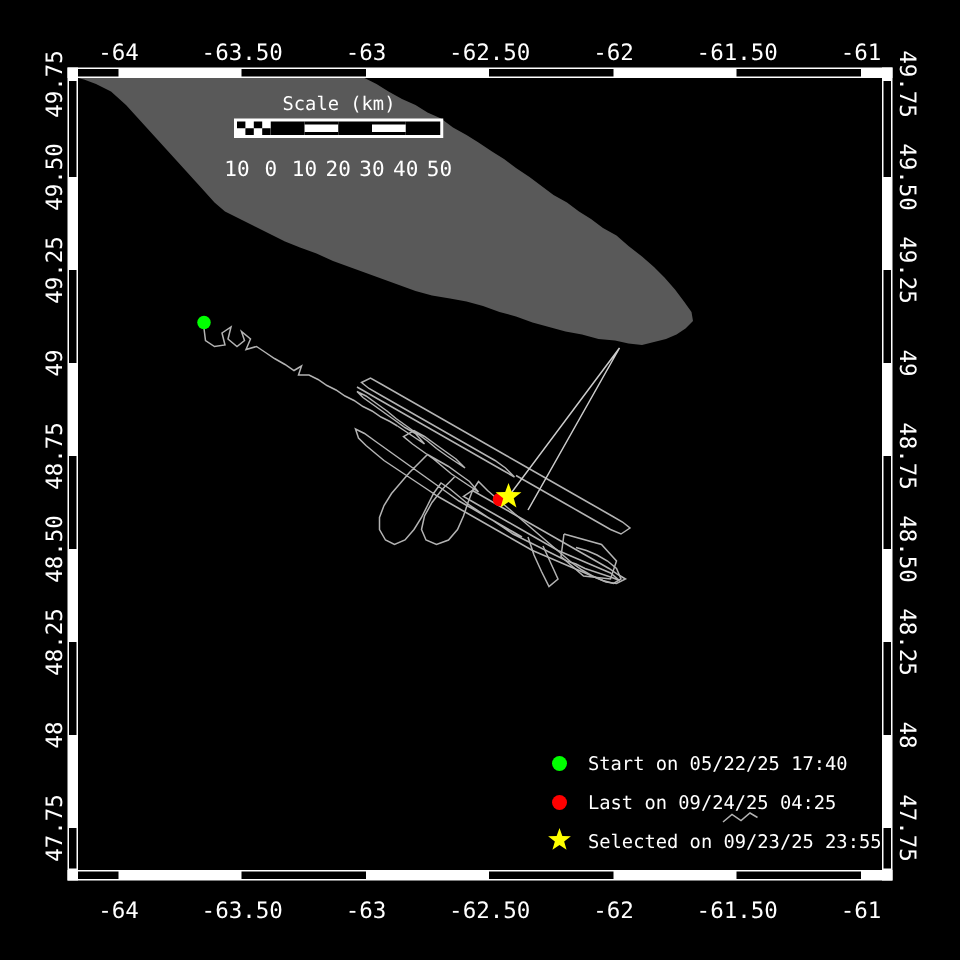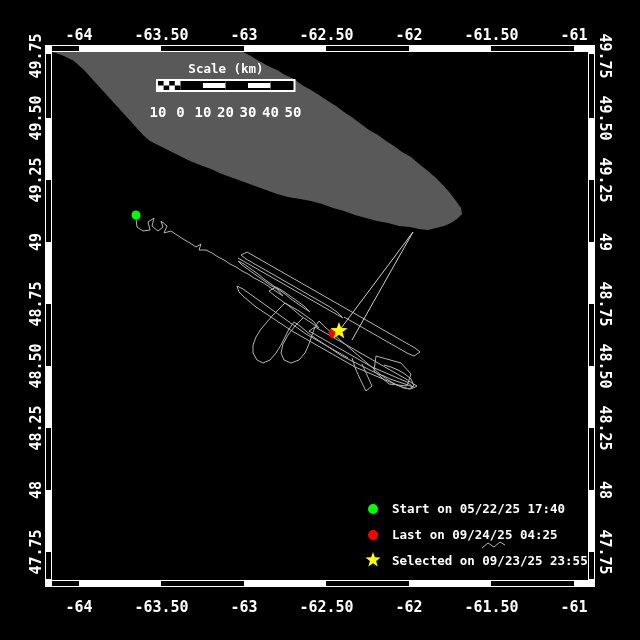--- a/index.html
+++ b/index.html
@@ -1,16 +1,16 @@
 <!DOCTYPE html>
 <html><head>
 <meta charset="utf-8">
 <style>
   html,body{margin:0;padding:0;background:#000;}
-  .stage{position:relative;width:640px;height:640px;background:#000;overflow:hidden;font-weight:bold;}
+  .stage{position:relative;width:640px;height:640px;background:#000;overflow:hidden;}
   svg{position:absolute;left:0;top:0;}
   text{font-family:"DejaVu Sans Mono","Liberation Mono",monospace;fill:#ffffff;}
   .axis-label{font-size:15px;}
   .scale-title{font-size:12.5px;}
   .scale-num{font-size:14px;}
   .legend-label{font-size:12.5px;}
 </style>
 </head>
 <body>
 

